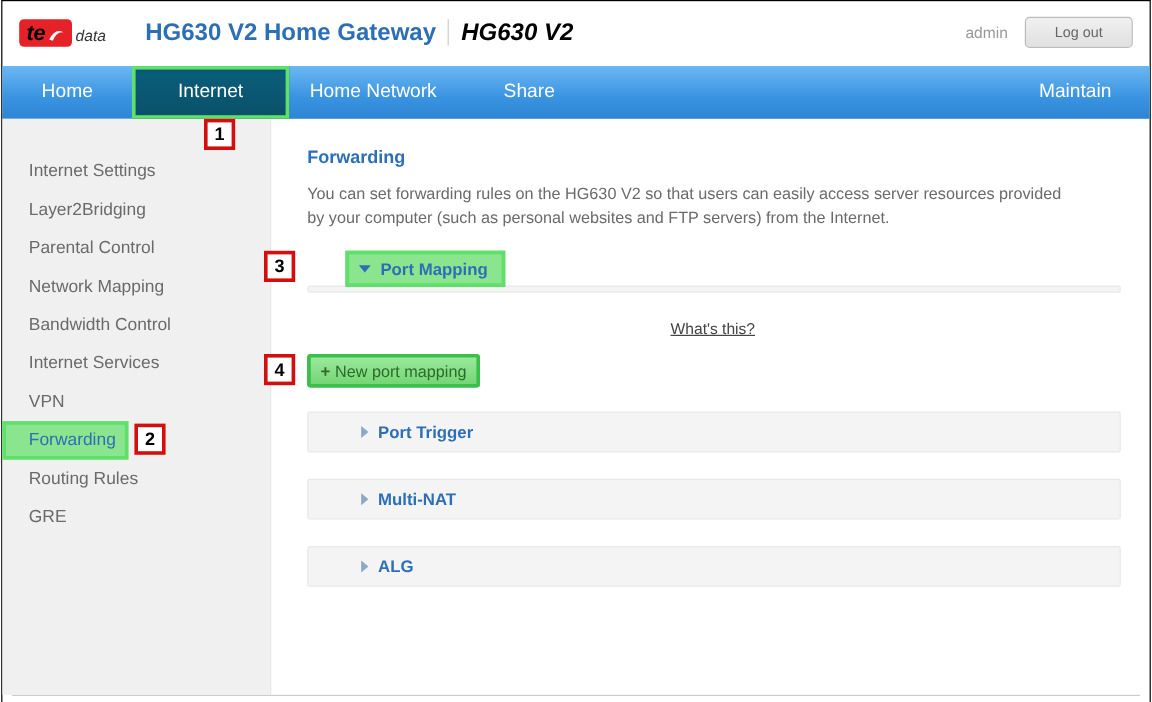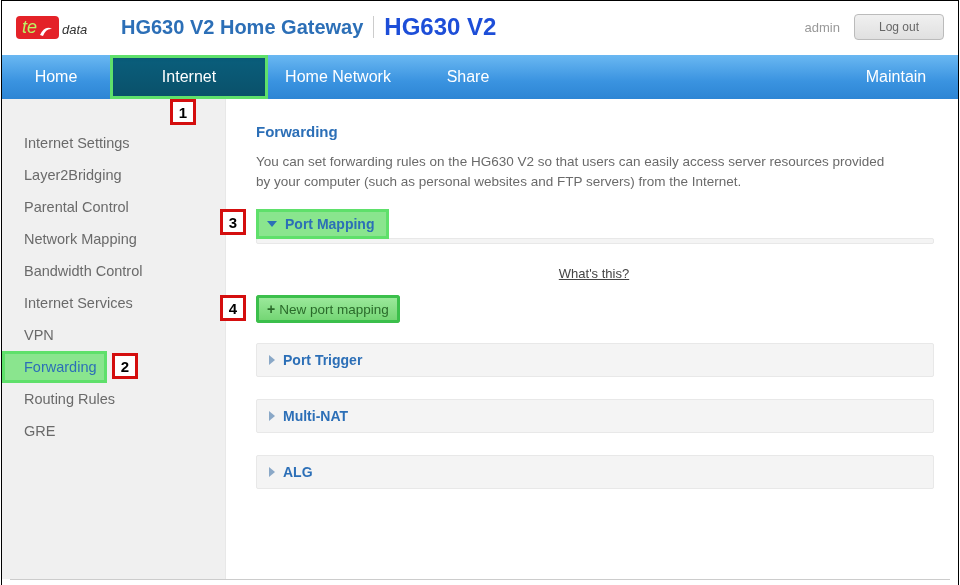--- a/index.html
+++ b/index.html
@@ -24,47 +24,47 @@
     padding: 8px 14px 10px 14px;
     position: relative;
   }
   .logo {
     width: 85px; height: 36px;
     display: flex; align-items: center;
     margin-right: 20px;
   }
   .logo-badge {
     background: #e42228;
-    color: #bef264;
-    font-weight: normal;
+    color: #000000;
+    font-weight: bold;
     font-style: italic;
     padding: 2px 6px 3px 6px;
     border-radius: 4px;
     font-size: 18px;
     line-height: 1;
     display: inline-flex;
-    align-items: flex-end;
+    align-items: center;
   }
   .logo-badge .swoosh {
     display: inline-block;
     width: 14px; height: 14px;
     margin-left: 2px;
   }
   .logo-text {
     font-style: italic;
     color: #333;
     font-size: 13px;
     margin-left: 3px;
     position: relative;
     top: 2px;
   }
   .title-block { display: flex; align-items: center; }
   .title1 { color: #2c6fb7; font-size: 20px; font-weight: bold; }
   .title-sep { width: 1px; height: 22px; background: #ccc; margin: 0 10px; }
-  .title2 { color: #1d4ed8; font-size: 24px; font-weight: bold; }
+  .title2 { color: #000000; font-size: 20px; font-weight: bold; font-style: italic; }
   .header-right { margin-left: auto; display: flex; align-items: center; gap: 14px; }
   .user-label { color: #999; font-size: 13px; }
   .btn-logout {
     background: linear-gradient(#f0f0f0,#e0e0e0);
     border: 1px solid #bbb;
     border-radius: 4px;
     padding: 5px 24px;
     font-size: 12px;
     color: #666;
     cursor: pointer;
@@ -77,21 +77,21 @@
     align-items: stretch;
   }
   .nav-tab {
     color: #fff;
     font-size: 16px;
     display: flex; align-items: center; justify-content: center;
     cursor: pointer;
     position: relative;
   }
   .tab-home     { width: 108px; }
-  .tab-internet { width: 158px; }
+  .tab-internet { width: 131px; }
   .tab-network  { width: 140px; }
   .tab-share    { width: 120px; }
   .tab-maintain { width: 120px; margin-left: auto; margin-right: 0; padding-right: 4px; text-align: right; }
   .nav-tab.active {
     background: linear-gradient(#0a5f7d,#0a5069);
     box-shadow: inset 0 2px 4px rgba(0,0,0,.3);
   }
   .hl { outline: 3px solid #5fe06b; outline-offset: -3px; position: relative; }
   .hl-light      { background: #8ae58e; }
   .callout {
@@ -137,20 +137,21 @@
     margin-bottom: 22px;
     padding: 0;
   }
   .acc-header {
     padding: 8px 12px;
     color: #2c6fb7;
     font-weight: bold;
     font-size: 14px;
     display: flex; align-items: center; gap: 8px;
     cursor: pointer;
+    margin-left: 32px;
   }
   .tri { width: 0; height: 0; display: inline-block; }
   .tri-right {
     border-left: 6px solid #8aa8c7;
     border-top: 5px solid transparent;
     border-bottom: 5px solid transparent;
   }
   .tri-down {
     border-top: 6px solid #2c6fb7;
     border-left: 5px solid transparent;

